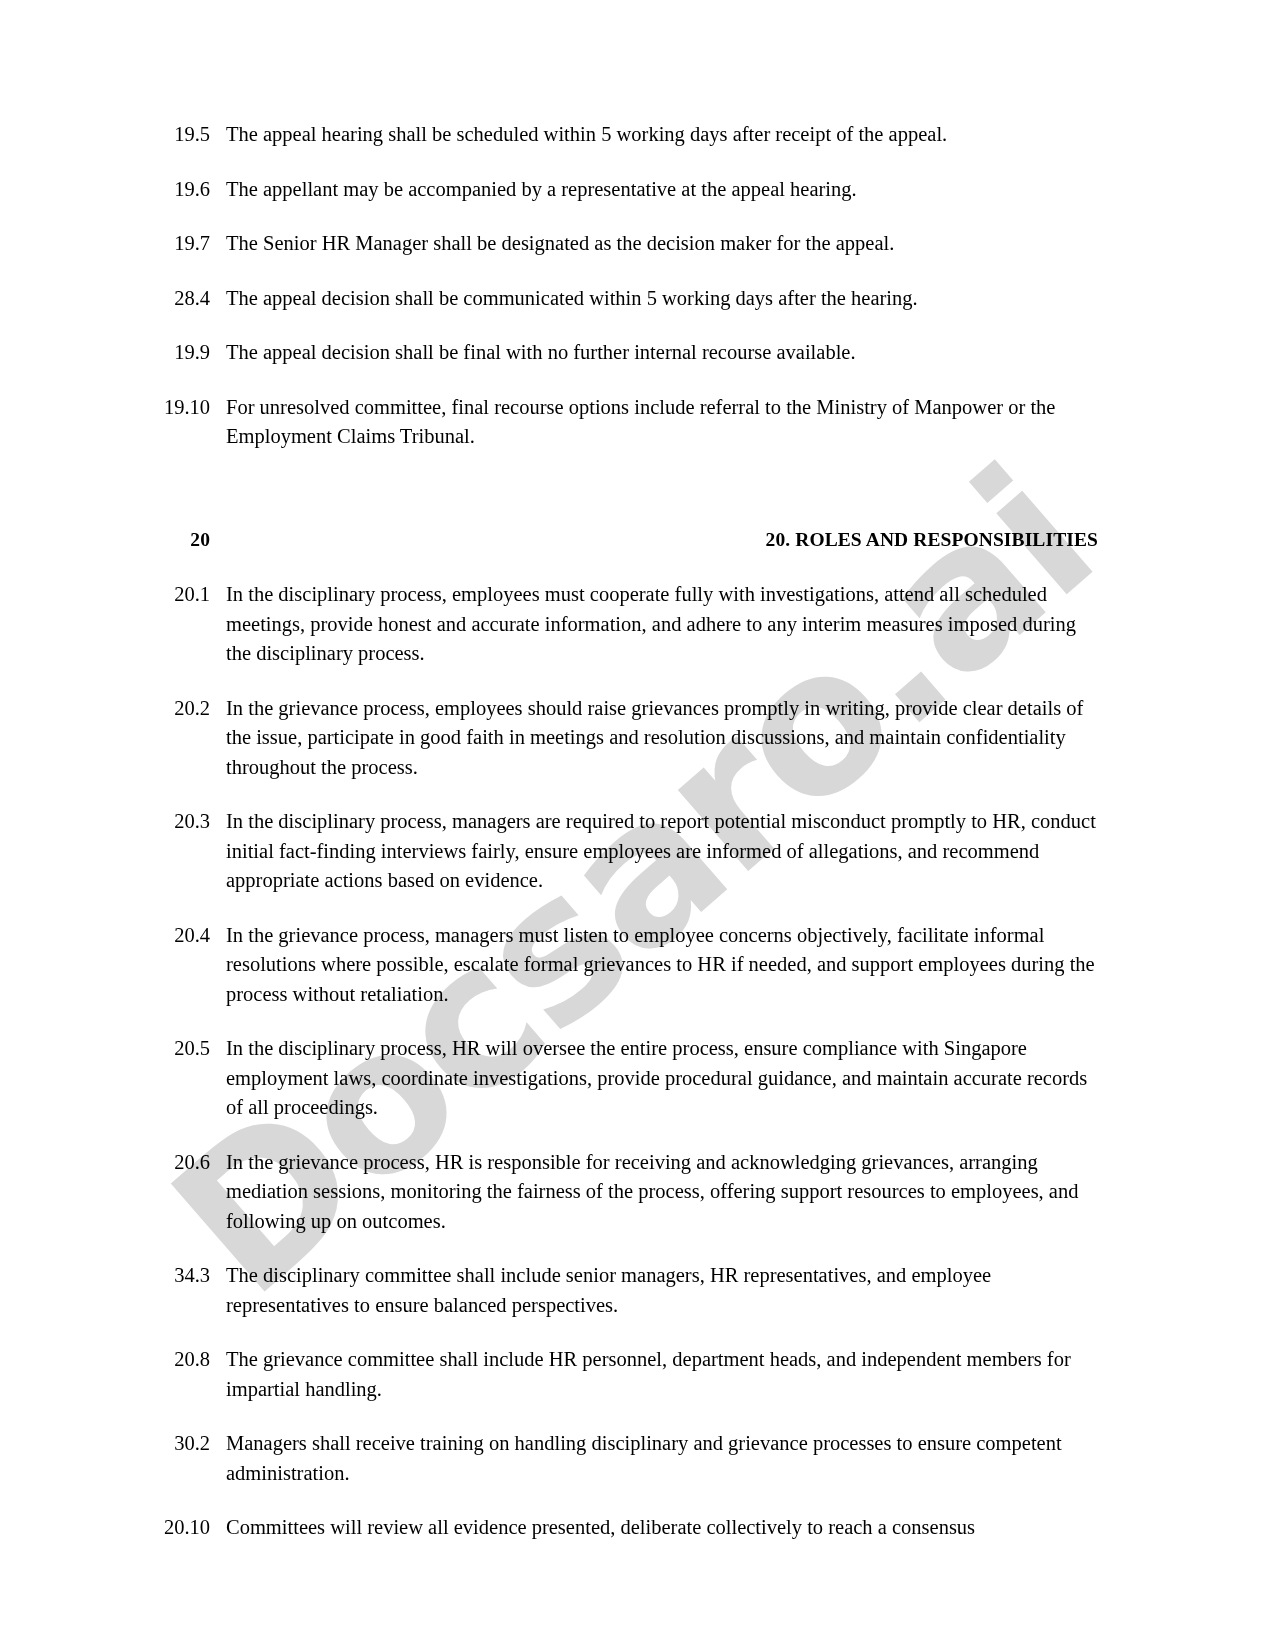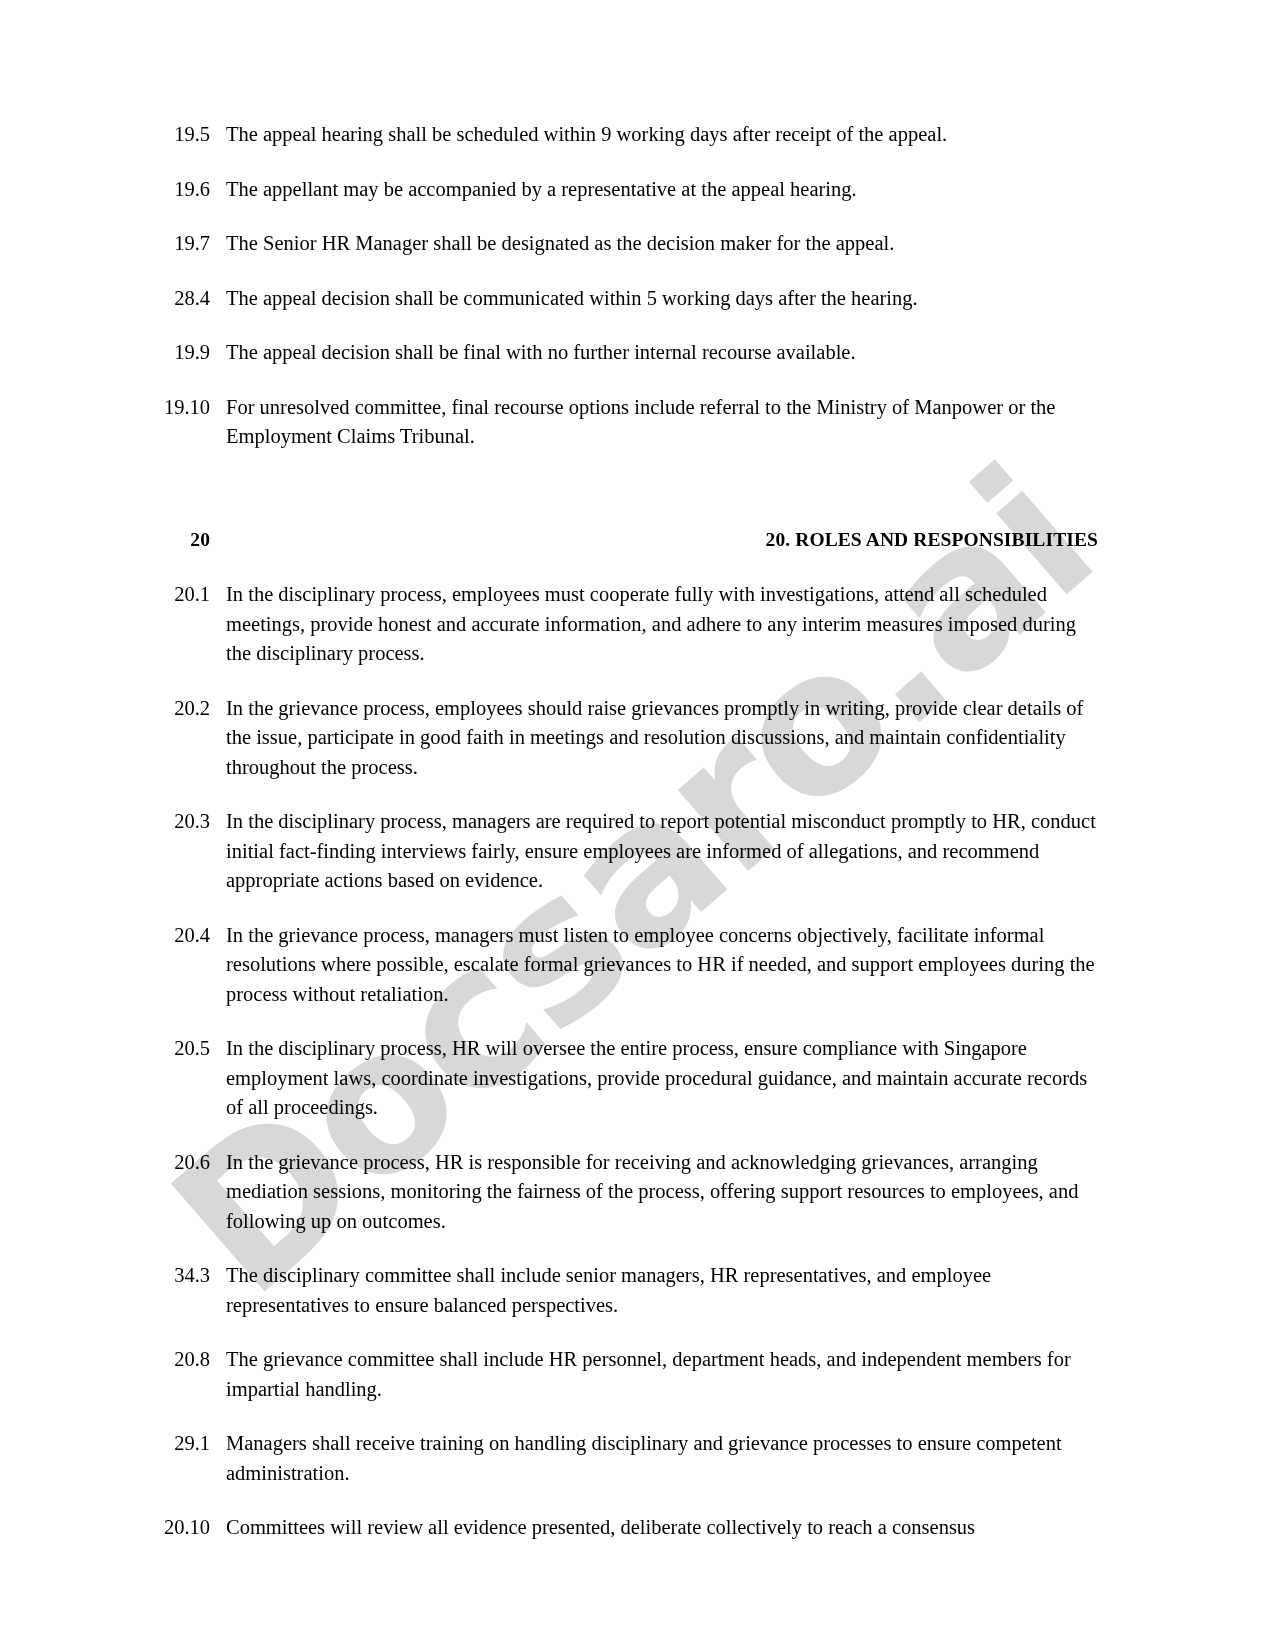--- a/index.html
+++ b/index.html
@@ -92,21 +92,21 @@
 <body>
 
 <div id="watermark-layer">
   <div id="watermark-text">Docsaro.ai</div>
 </div>
 
 <div id="page">
 
   <div class="clause single">
     <div class="num">19.5</div>
-    <div class="body">The appeal hearing shall be scheduled within 9 working days after receipt of the appeal.</div>
+    <div class="body">The appeal hearing shall be scheduled within 5 working days after receipt of the appeal.</div>
   </div>
 
   <div class="clause single">
     <div class="num">19.6</div>
     <div class="body">The appellant may be accompanied by a representative at the appeal hearing.</div>
   </div>
 
   <div class="clause single">
     <div class="num">19.7</div>
     <div class="body">The Senior HR Manager shall be designated as the decision maker for the appeal.</div>
@@ -166,21 +166,21 @@
     <div class="num">34.3</div>
     <div class="body">The disciplinary committee shall include senior managers, HR representatives, and employee representatives to ensure balanced perspectives.</div>
   </div>
 
   <div class="clause">
     <div class="num">20.8</div>
     <div class="body">The grievance committee shall include HR personnel, department heads, and independent members for impartial handling.</div>
   </div>
 
   <div class="clause">
-    <div class="num">29.1</div>
+    <div class="num">30.2</div>
     <div class="body">Managers shall receive training on handling disciplinary and grievance processes to ensure competent administration.</div>
   </div>
 
   <div class="clause">
     <div class="num">20.10</div>
     <div class="body">Committees will review all evidence presented, deliberate collectively to reach a consensus</div>
   </div>
 
 </div>
 

